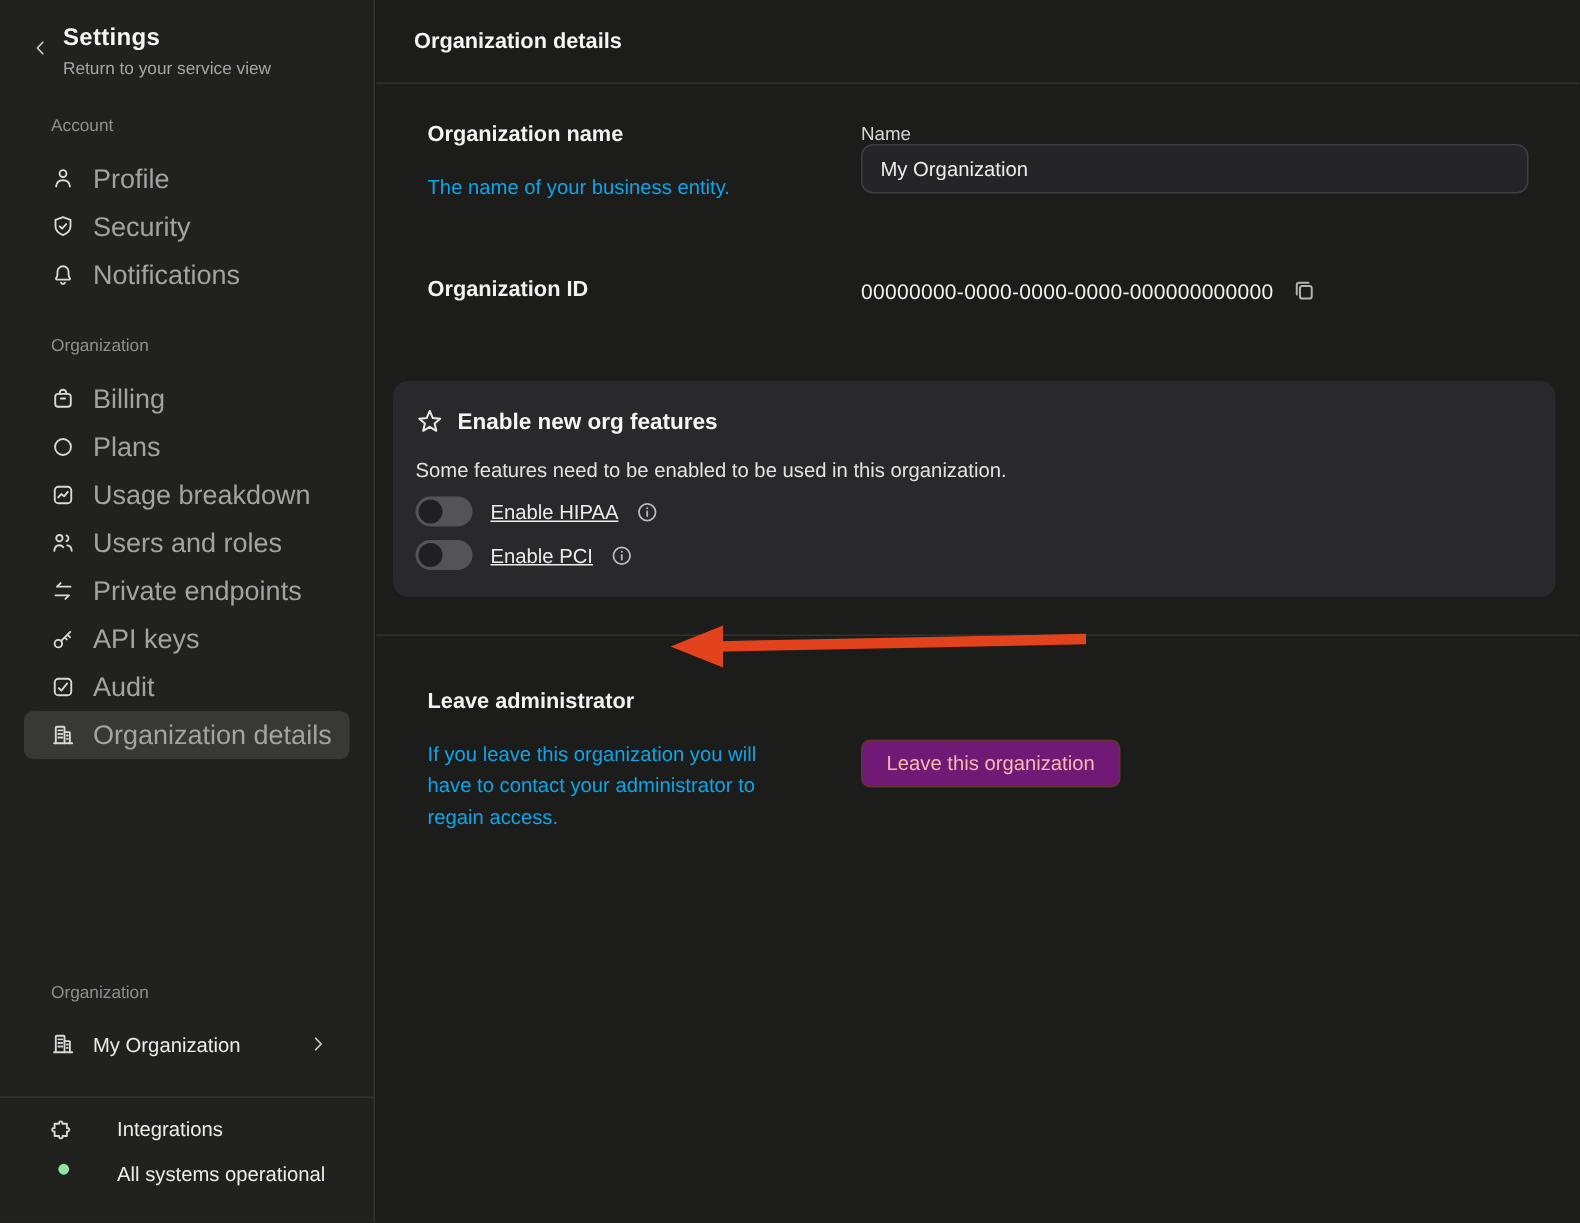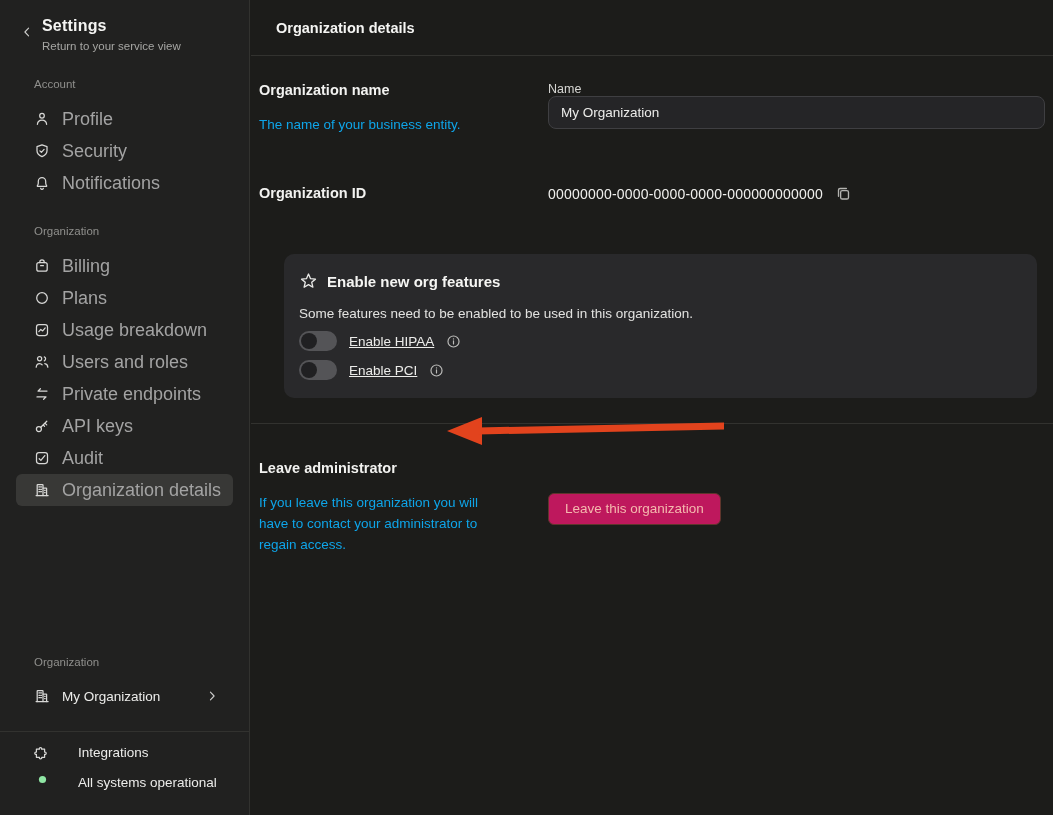--- a/index.html
+++ b/index.html
@@ -37,56 +37,56 @@
   .sb-foot-pad { height:10px; }
   .dot-slot { width:16px; display:flex; justify-content:center; }
 
   
   .main { position:absolute; left:251px; top:0; width:802px; height:815px; }
   .main-header {
     height:56px; border-bottom:1px solid #32322f;
     display:flex; align-items:center; padding-left:25px;
     font-size:14.5px; font-weight:700; color:#f5f5f3;
   }
-  .row { display:flex; padding:0 8px; }
+  .row { display:flex; padding:0 34px; }
   .row-left { width:289px; flex-shrink:0; }
   .row-right { flex:1; min-width:0; }
   .sec-title { font-size:14.5px; font-weight:700; color:#f2f2f0; }
   .sec-desc { font-size:13.5px; color:#0ea5e9; margin-top:16px; line-height:21px; max-width:250px; }
   .field-label { font-size:12.5px; color:#d6d6d3; margin-bottom:0; }
   .text-input {
     width:100%; height:33px; background:#252527; border:1px solid #3f3f42; border-radius:8px;
     color:#ececea; font-size:13.5px; padding:0 12px; outline:none;
     font-family:"Liberation Sans", sans-serif;
   }
   .org-id-row { display:flex; align-items:center; gap:12px; }
   .org-id-value { font-size:14px; font-weight:500; color:#f0f0ee; letter-spacing:.2px; }
   .copy-btn { width:17px; height:17px; color:#b3b3b0; cursor:pointer; flex-shrink:0; }
 
   .features-card {
-    margin:52px 16px 0 33px; height:144px; background:#29292b; border-radius:10px;
+    margin:52px 16px 0 11px; height:144px; background:#29292b; border-radius:10px;
     padding:18px 20px 0 15px;
   }
   .card-title-row { display:flex; align-items:center; gap:9px; }
   .star { width:19px; height:19px; color:#e8e8e6; }
   .card-title { font-size:15px; font-weight:700; color:#f5f5f3; }
   .card-desc { font-size:13.5px; color:#e2e2e0; margin-top:15px; }
   .toggle-row { display:flex; align-items:center; gap:12px; margin-top:10px; height:20px;text-decoration:underline; }
   .toggle { width:38px; height:20px; border-radius:10px; background:#545457; position:relative; cursor:pointer; flex-shrink:0; }
   .toggle .knob { position:absolute; left:2px; top:2px; width:16px; height:16px; border-radius:50%; background:#202022; }
   .toggle-label { font-size:13.5px; color:#ececea; }
   .info { width:15px; height:15px; color:#bcbcba; cursor:pointer; }
 
   .arrow-annot { position:absolute; left:194px; top:413px; pointer-events:none; z-index:5; }
 
   .leave-divider { border-top:1px solid #32322f; margin-top:25px; }
   .leave-row { margin-top:36px; }
   .leave-btn {
     display:inline-block; margin-top:33px; height:32px; line-height:30px; padding:0 16px;
-    background:#be185d; border:1px solid #5f352c; border-radius:6px;
+    background:#701a75; border:1px solid #5f352c; border-radius:6px;
     color:#f4b9ae; font-size:13.5px; cursor:pointer;
     font-family:"Liberation Sans", sans-serif;
   }
   .mt26 { margin-top:26px; }
   .mt50 { margin-top:50px; }
 </style>
 </head>
 <body>
 
 <div class="sidebar">

